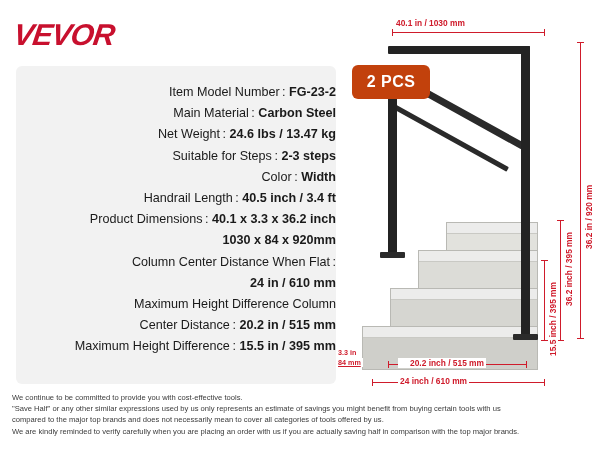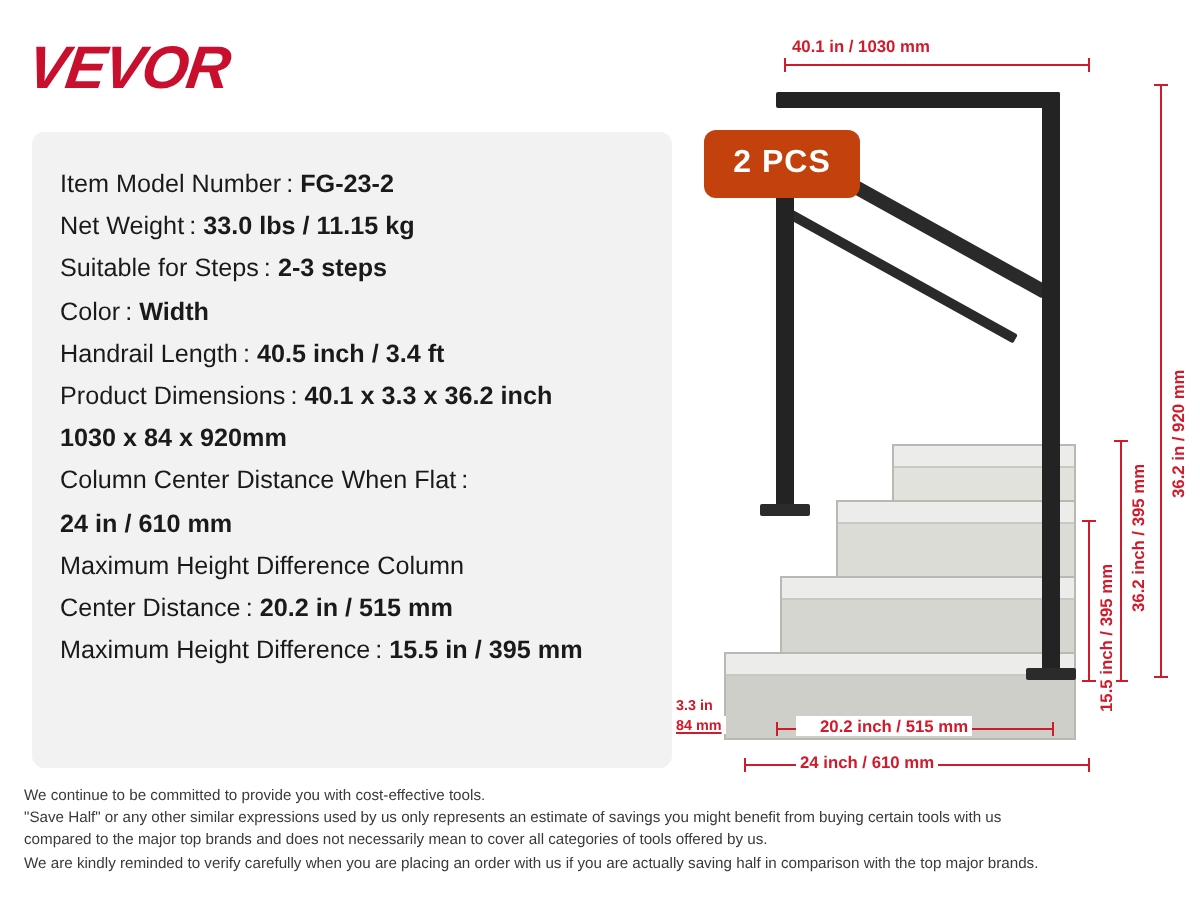--- a/index.html
+++ b/index.html
@@ -39,20 +39,21 @@
   .spec-panel {
     position: absolute;
     left: 16px;
     top: 66px;
     width: 320px;
     height: 318px;
     background: #f2f2f2;
     border-radius: 6px;
     padding: 10px 0 0 0;
     box-sizing: border-box;
+    text-align: right;
   }
   .spec-list {
     list-style: none;
     margin: 0;
     padding: 6px 0 0 14px;
   }
   .spec-list li {
     font-size: 12.6px;
     color: #1a1a1a;
     line-height: 21.2px;
@@ -223,22 +224,26 @@
     <span class="v-mark">VEVOR</span>
   </div>
 
   <div class="spec-panel">
     <ul class="spec-list">
       <li>
         <span class="lbl">Item Model Number :</span>
         <span class="val">FG-23-2</span>
       </li>
       <li>
+        <span class="lbl">Main Material :</span>
+        <span class="val">Carbon Steel</span>
+      </li>
+      <li>
         <span class="lbl">Net Weight :</span>
-        <span class="val">33.0 lbs / 11.15 kg</span>
+        <span class="val">24.6 lbs / 13.47 kg</span>
       </li>
       <li>
         <span class="lbl">Suitable for Steps :</span>
         <span class="val">2-3 steps</span>
       </li>
       <li>
         <span class="lbl">Color :</span>
         <span class="val">Width</span>
       </li>
       <li>

